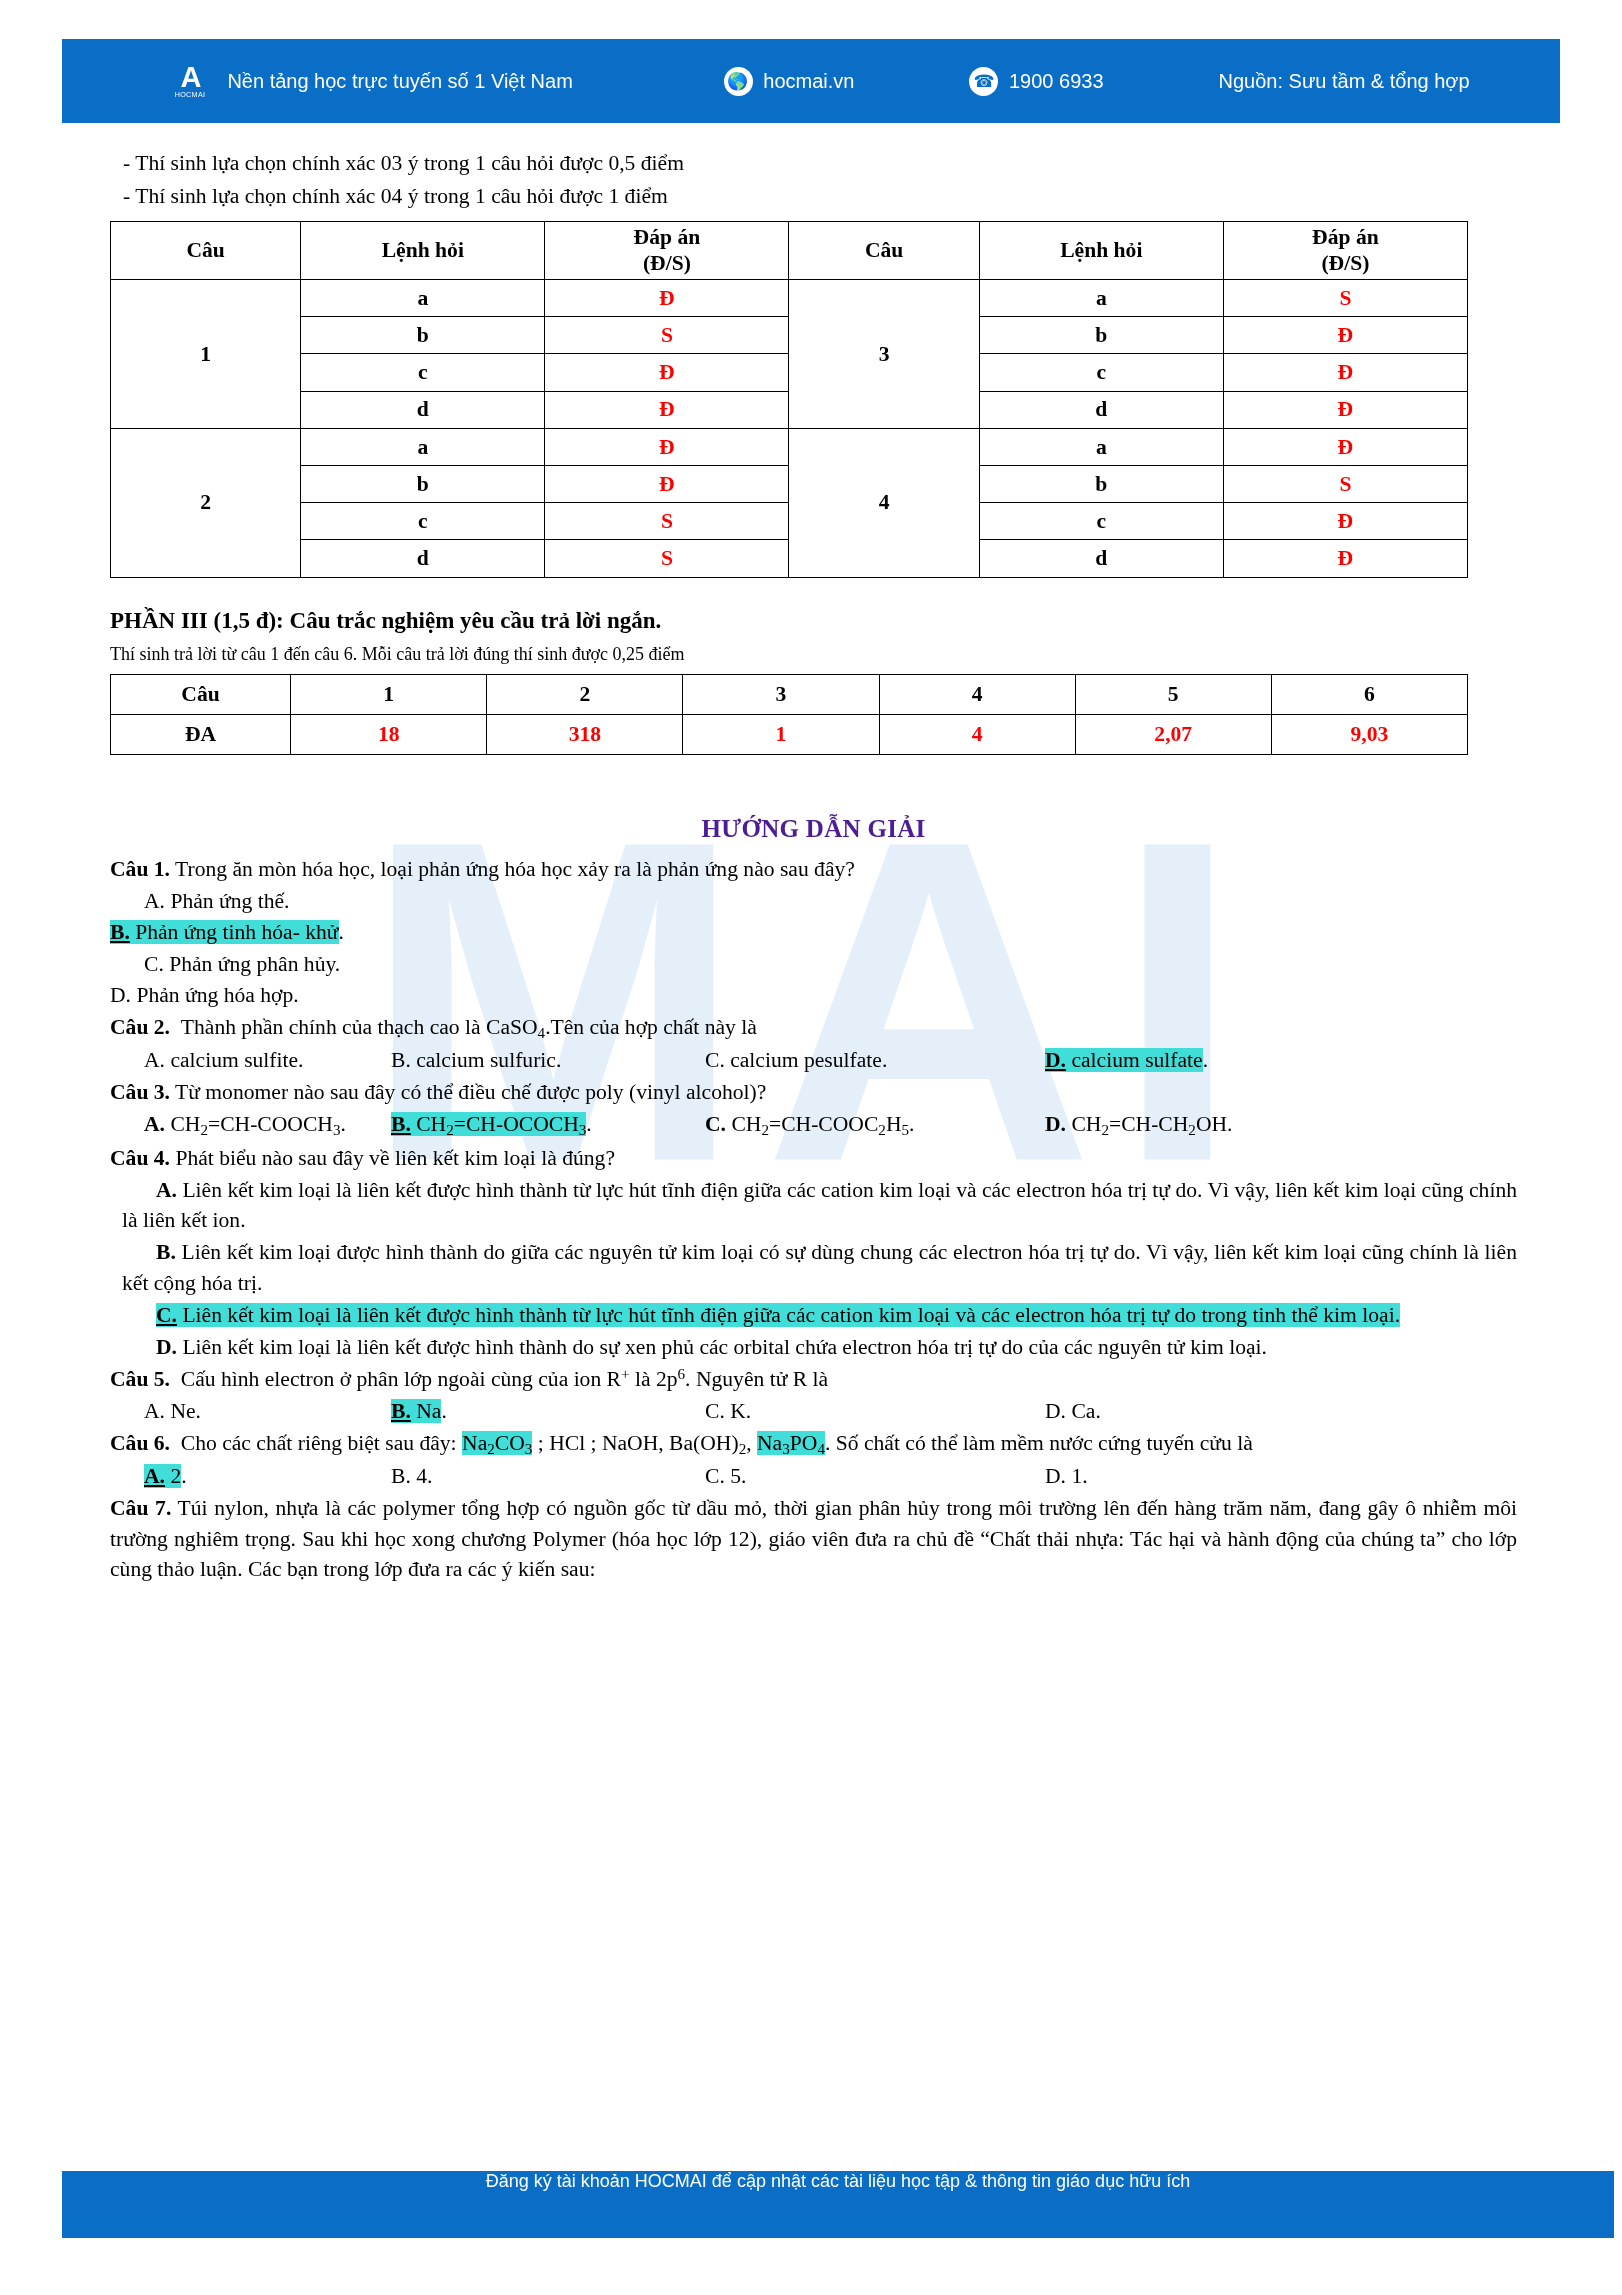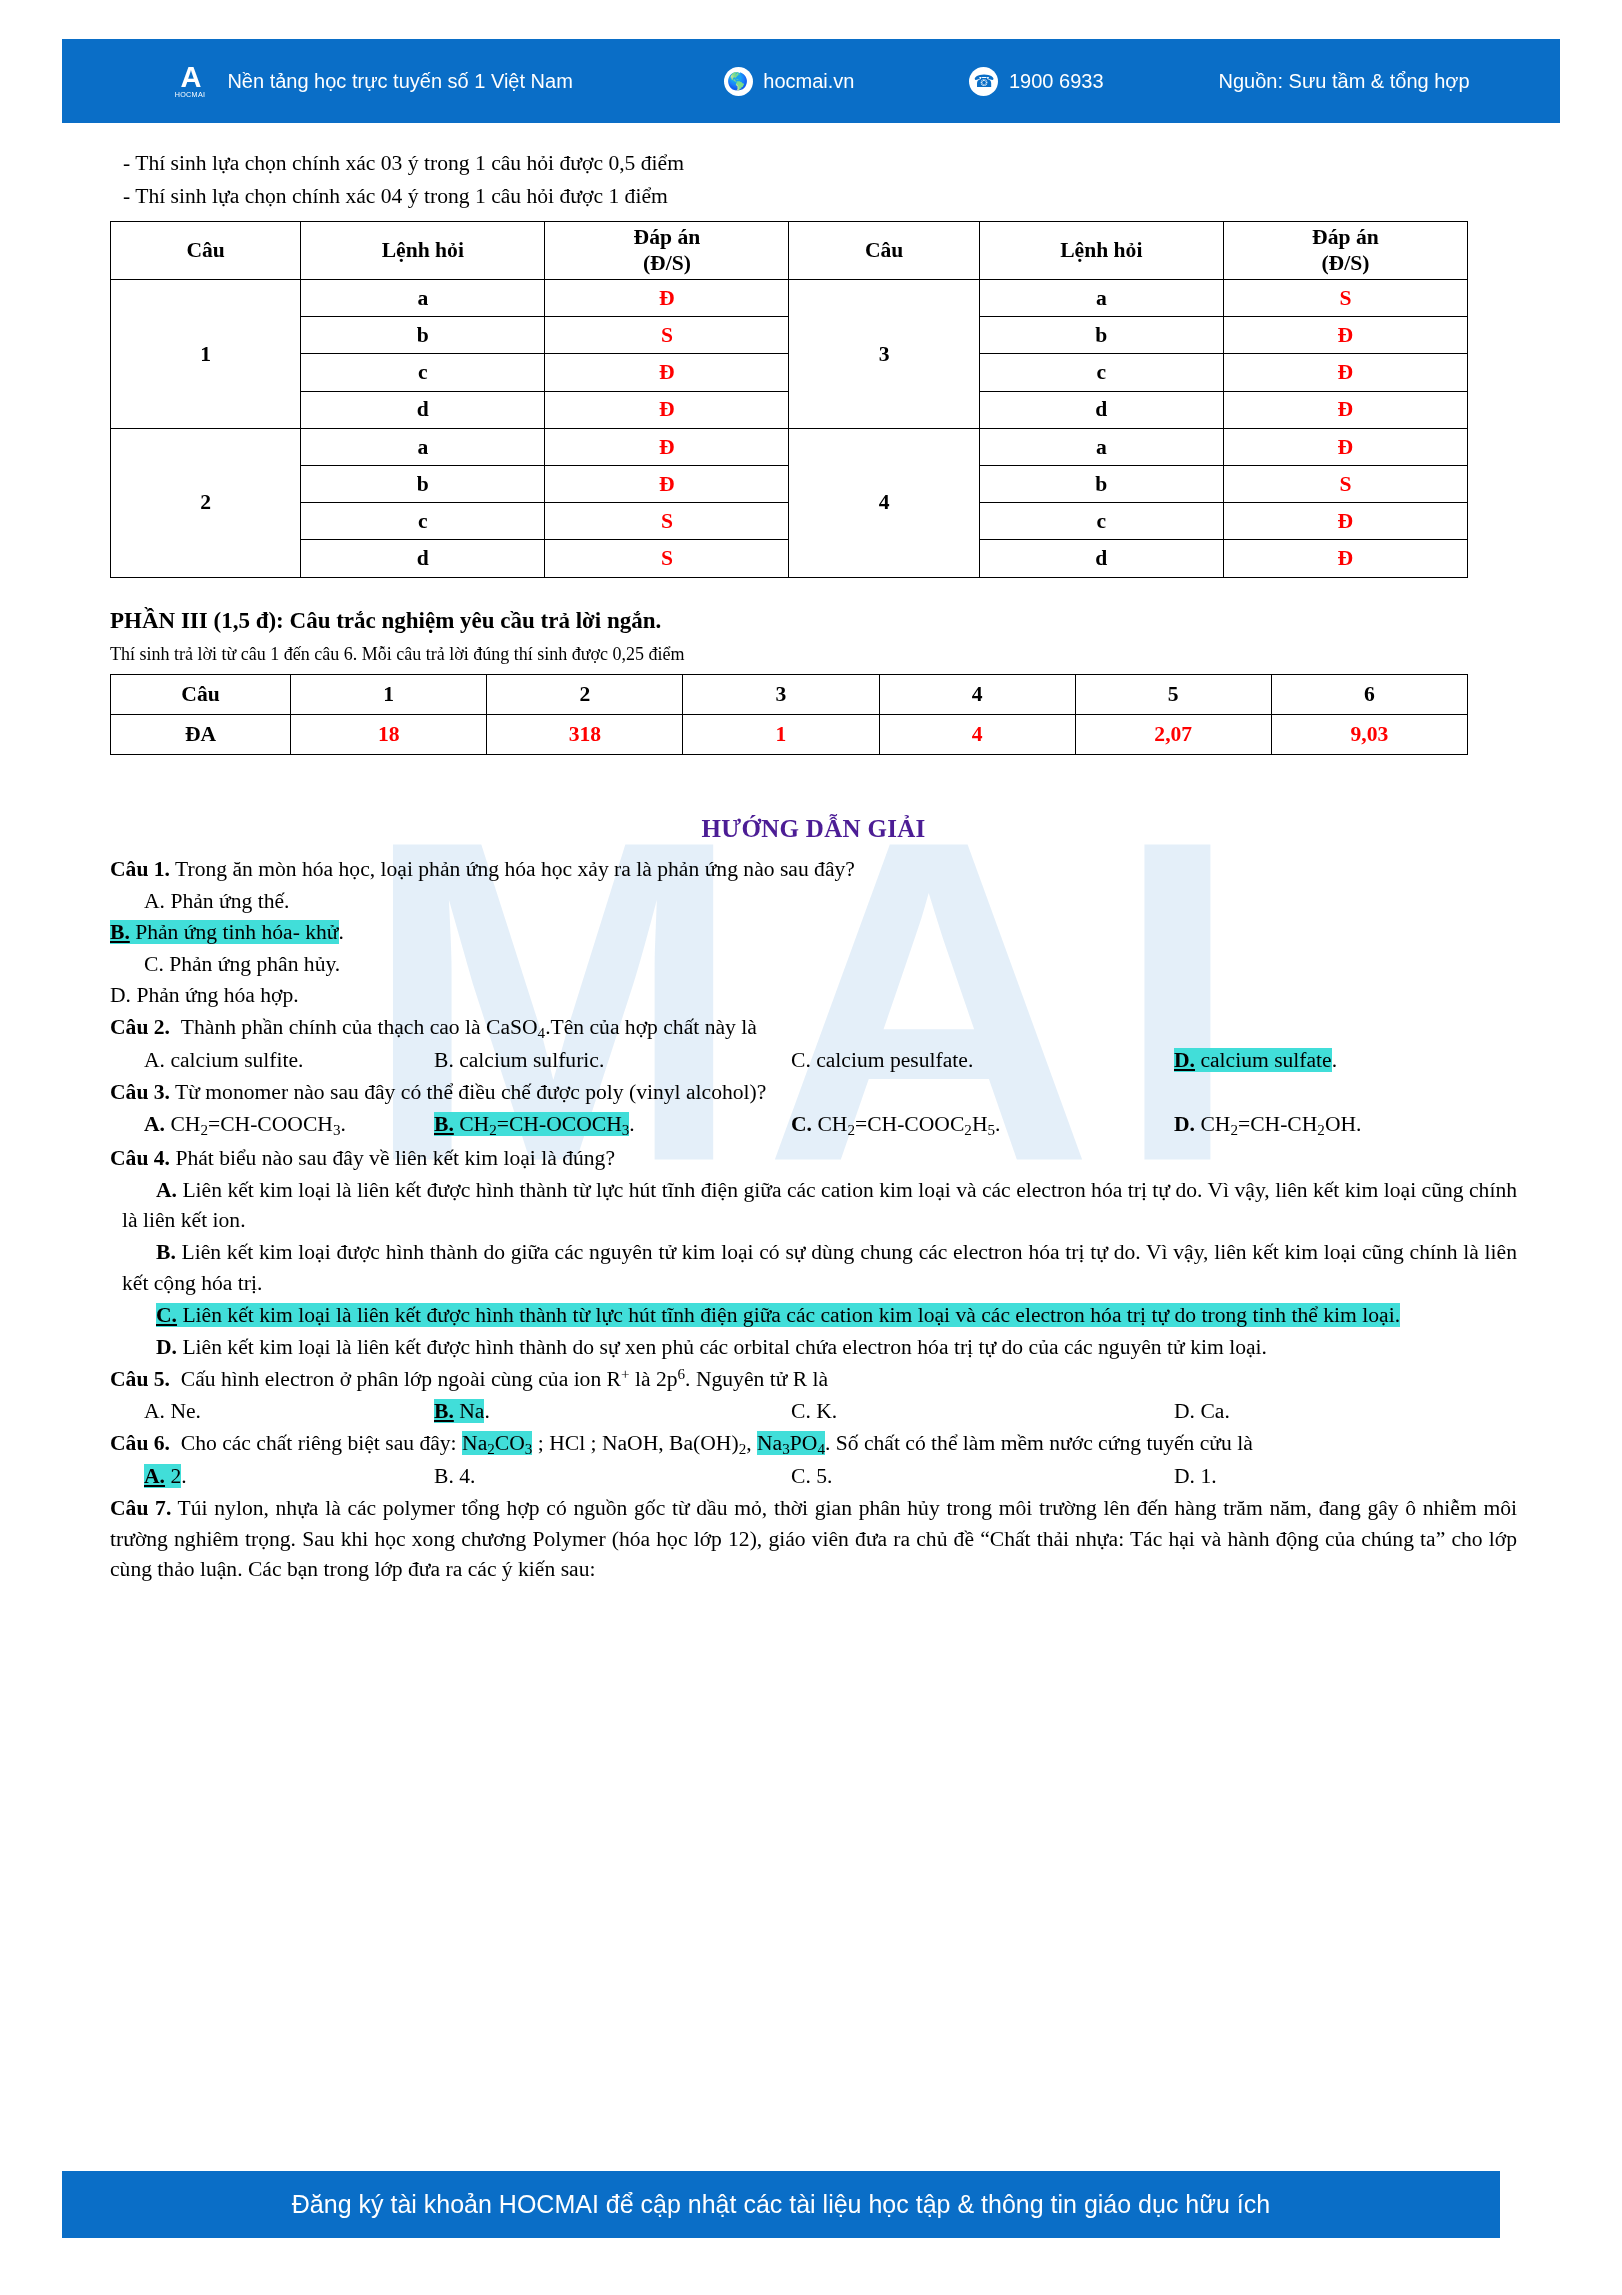--- a/index.html
+++ b/index.html
@@ -88,27 +88,27 @@
     flex: none;
   }
   .web-item { margin-left: 151px; }
   .phone-item { margin-left: 115px; }
   .source-item { margin-left: 115px; }
 
   
   .footerbar {
     position: absolute;
     left: 62px; top: 2171px;
-    width: 1438px; height: 67px;
+    width: 1552px; height: 67px;
     background: #0a6ec7;
     color: #fff;
     font-family: "Liberation Sans", sans-serif;
-    font-size: 25px;
+    font-size: 18px;
     display: flex;
-    align-items: center;
+    align-items: flex-start;
     justify-content: center;
     z-index: 3;
   }
 
   
   .content {
     position: absolute;
     left: 0; top: 0;
     width: 1623px;
     z-index: 2;
@@ -169,21 +169,20 @@
   .qlabel { font-weight: bold; }
   .opt-letter { font-weight: bold; }
   .hl { background: #41ded9; }
   .hl-u { background: #41ded9; text-decoration: underline; font-weight: bold; }
   sub { font-size: 70%; vertical-align: -0.25em; }
   sup { font-size: 70%; vertical-align: .45em; }
 
   .opts4 {
     display: flex;
     margin: 0 0 1.3px 0;
-    gap: 43px;
   }
   .opts4 > div { font-size: 21.6px; }
 
   .row-a { width: 281px; padding-left: 34px; box-sizing: border-box; }
   .row-b { width: 314px; }
   .row-c { width: 340px; }
   .row-d { width: 340px; }
 
   .opts2 { display: flex; margin: 0 0 1.3px 0; flex-direction: column; }
   .opts2 .c1 { width: 497px; padding-left: 34px; box-sizing: border-box; }

